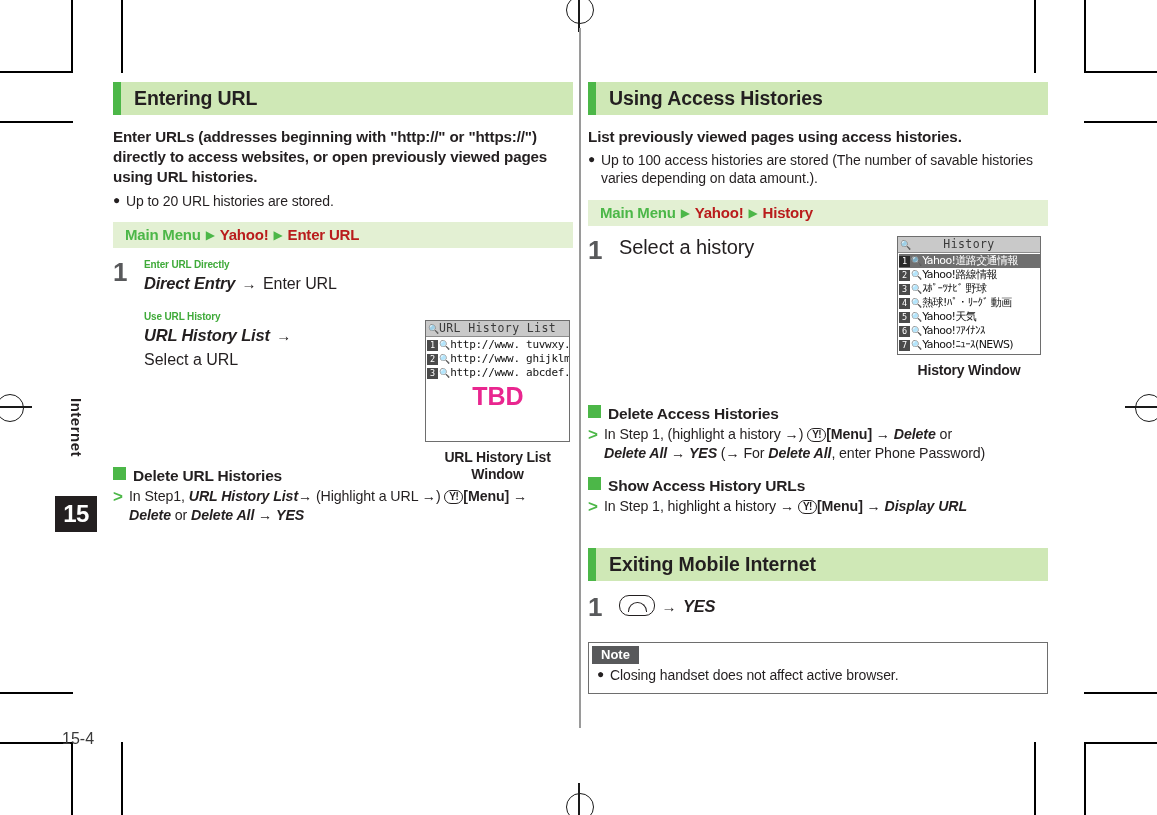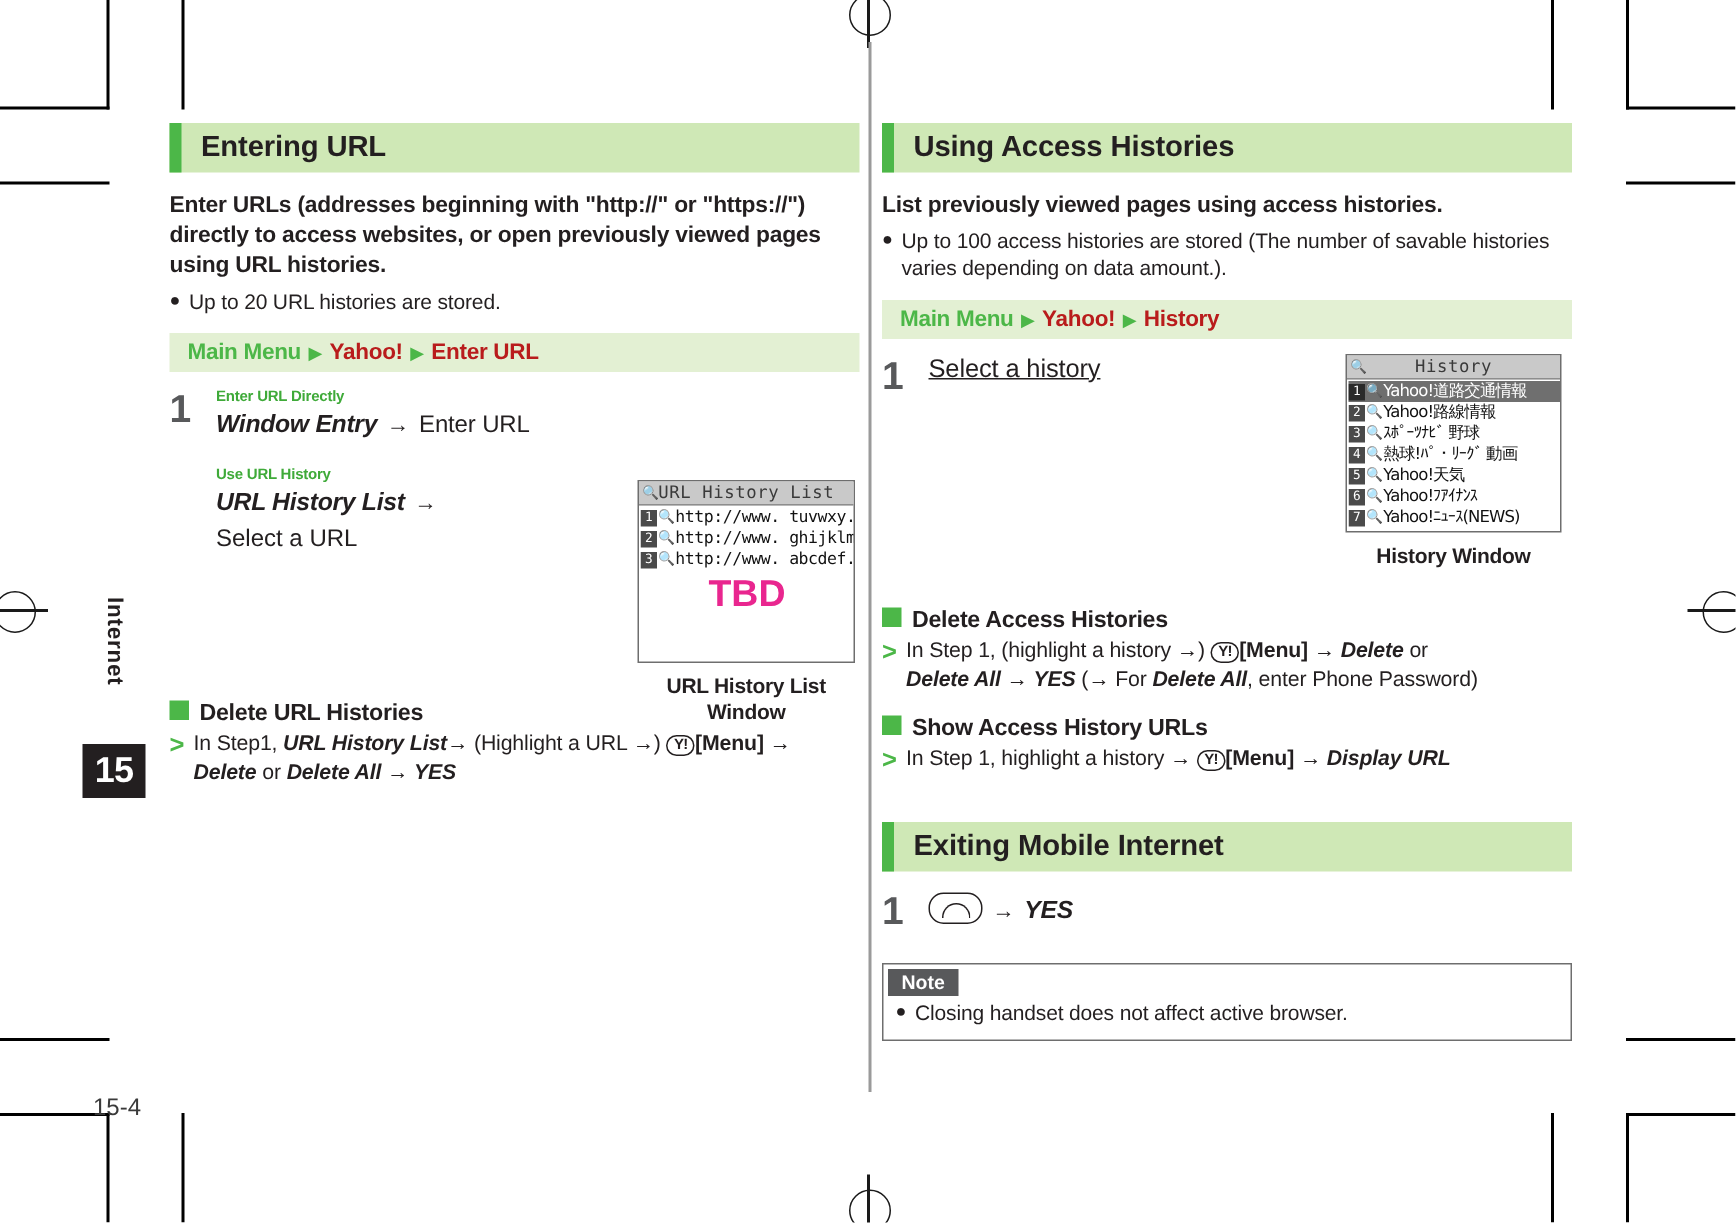--- a/index.html
+++ b/index.html
@@ -321,21 +321,21 @@
       <span class="tri">▶</span>
       <span class="k">Enter URL</span>
     </div>
 
     <div class="step">
       <div class="num">1</div>
       <div class="body">
 
         <div class="sub-green">Enter URL Directly</div>
         <div class="stepline">
-          <span class="ital-b">Window Entry</span>
+          <span class="ital-b">Direct Entry</span>
           <span class="arrow">→</span>
           <span class="plain">Enter URL</span>
         </div>
 
         <div style="height:16px;"></div>
 
         <div class="sub-green">Use URL History</div>
         <div class="stepline">
           <span class="ital-b">URL History List</span>
           <span class="arrow">→</span>
@@ -410,21 +410,21 @@
       <span class="g">Main Menu</span>
       <span class="tri">▶</span>
       <span class="k">Yahoo!</span>
       <span class="tri">▶</span>
       <span class="k">History</span>
     </div>
 
     <div class="step">
       <div class="num">1</div>
       <div class="body">
-        <div class="plain" style="font-size:17px;text-decoration:underline;">Select a history</div>
+        <div class="plain" style="font-size:20px;">Select a history</div>
       </div>
     </div>
 
     <div style="height:128px;"></div>
 
     <div class="sq-head">
       <div class="sq"></div>
       <div class="t">Delete Access Histories</div>
     </div>
     <div class="gt-line">

